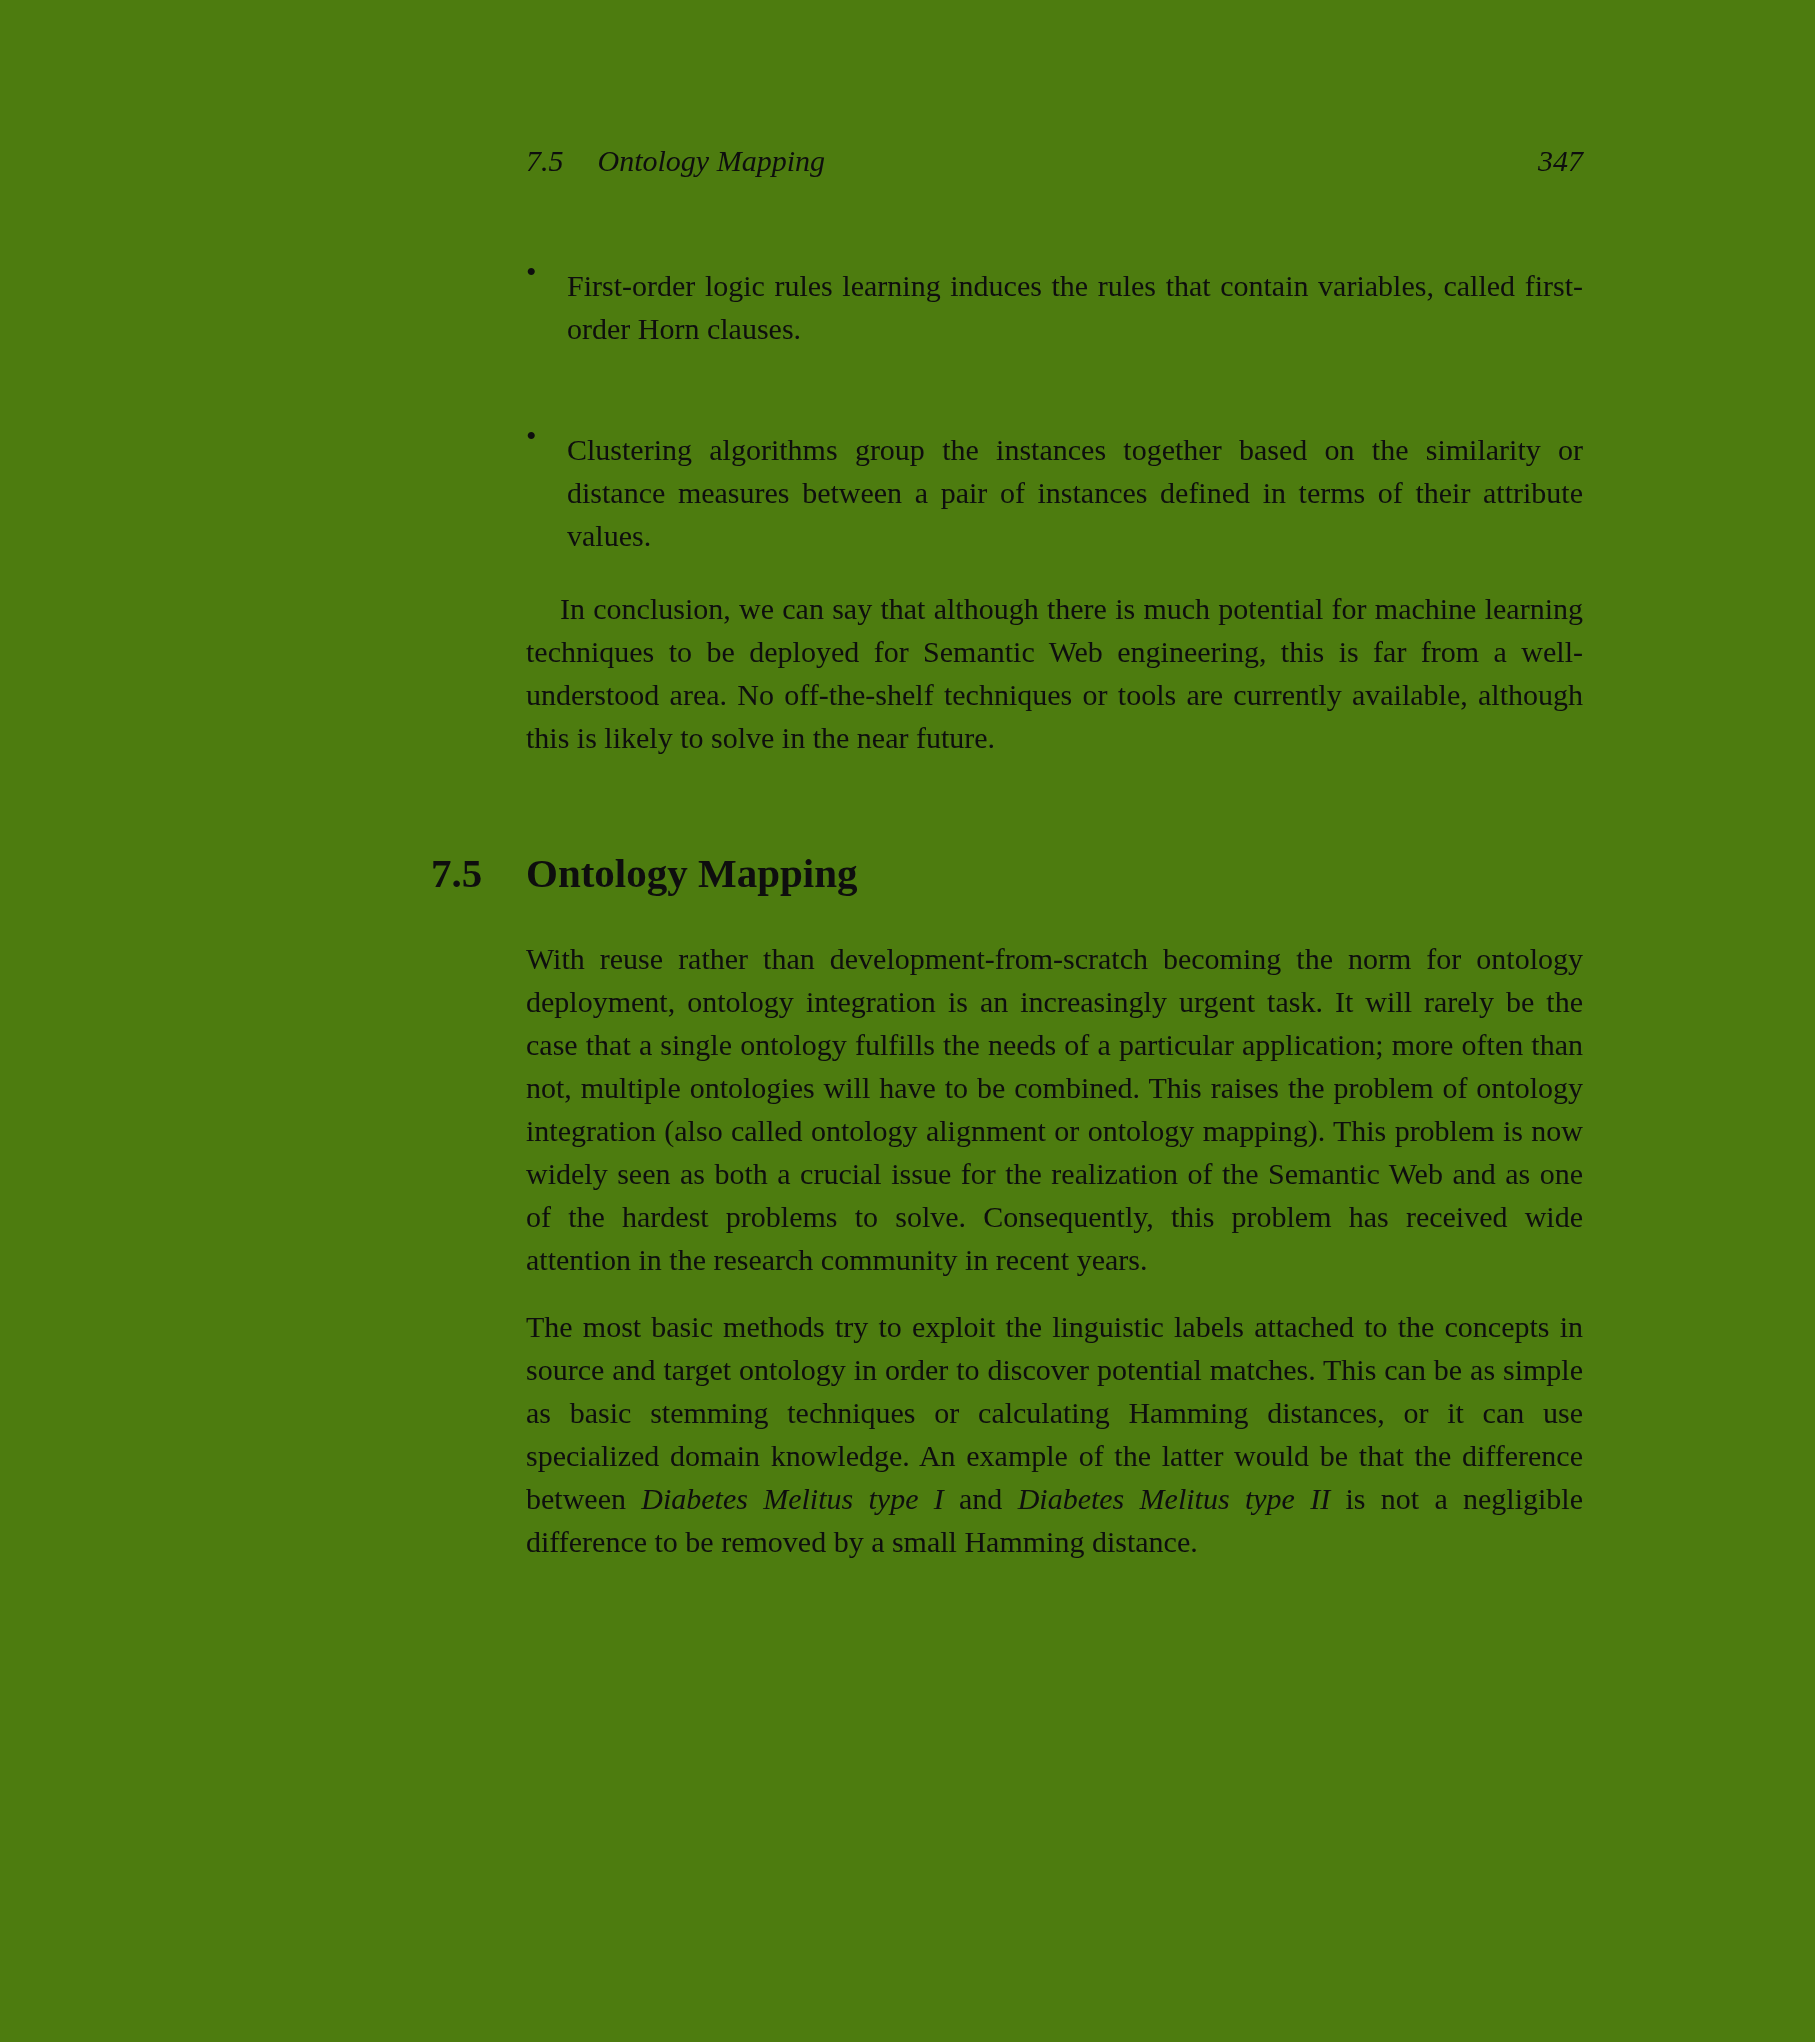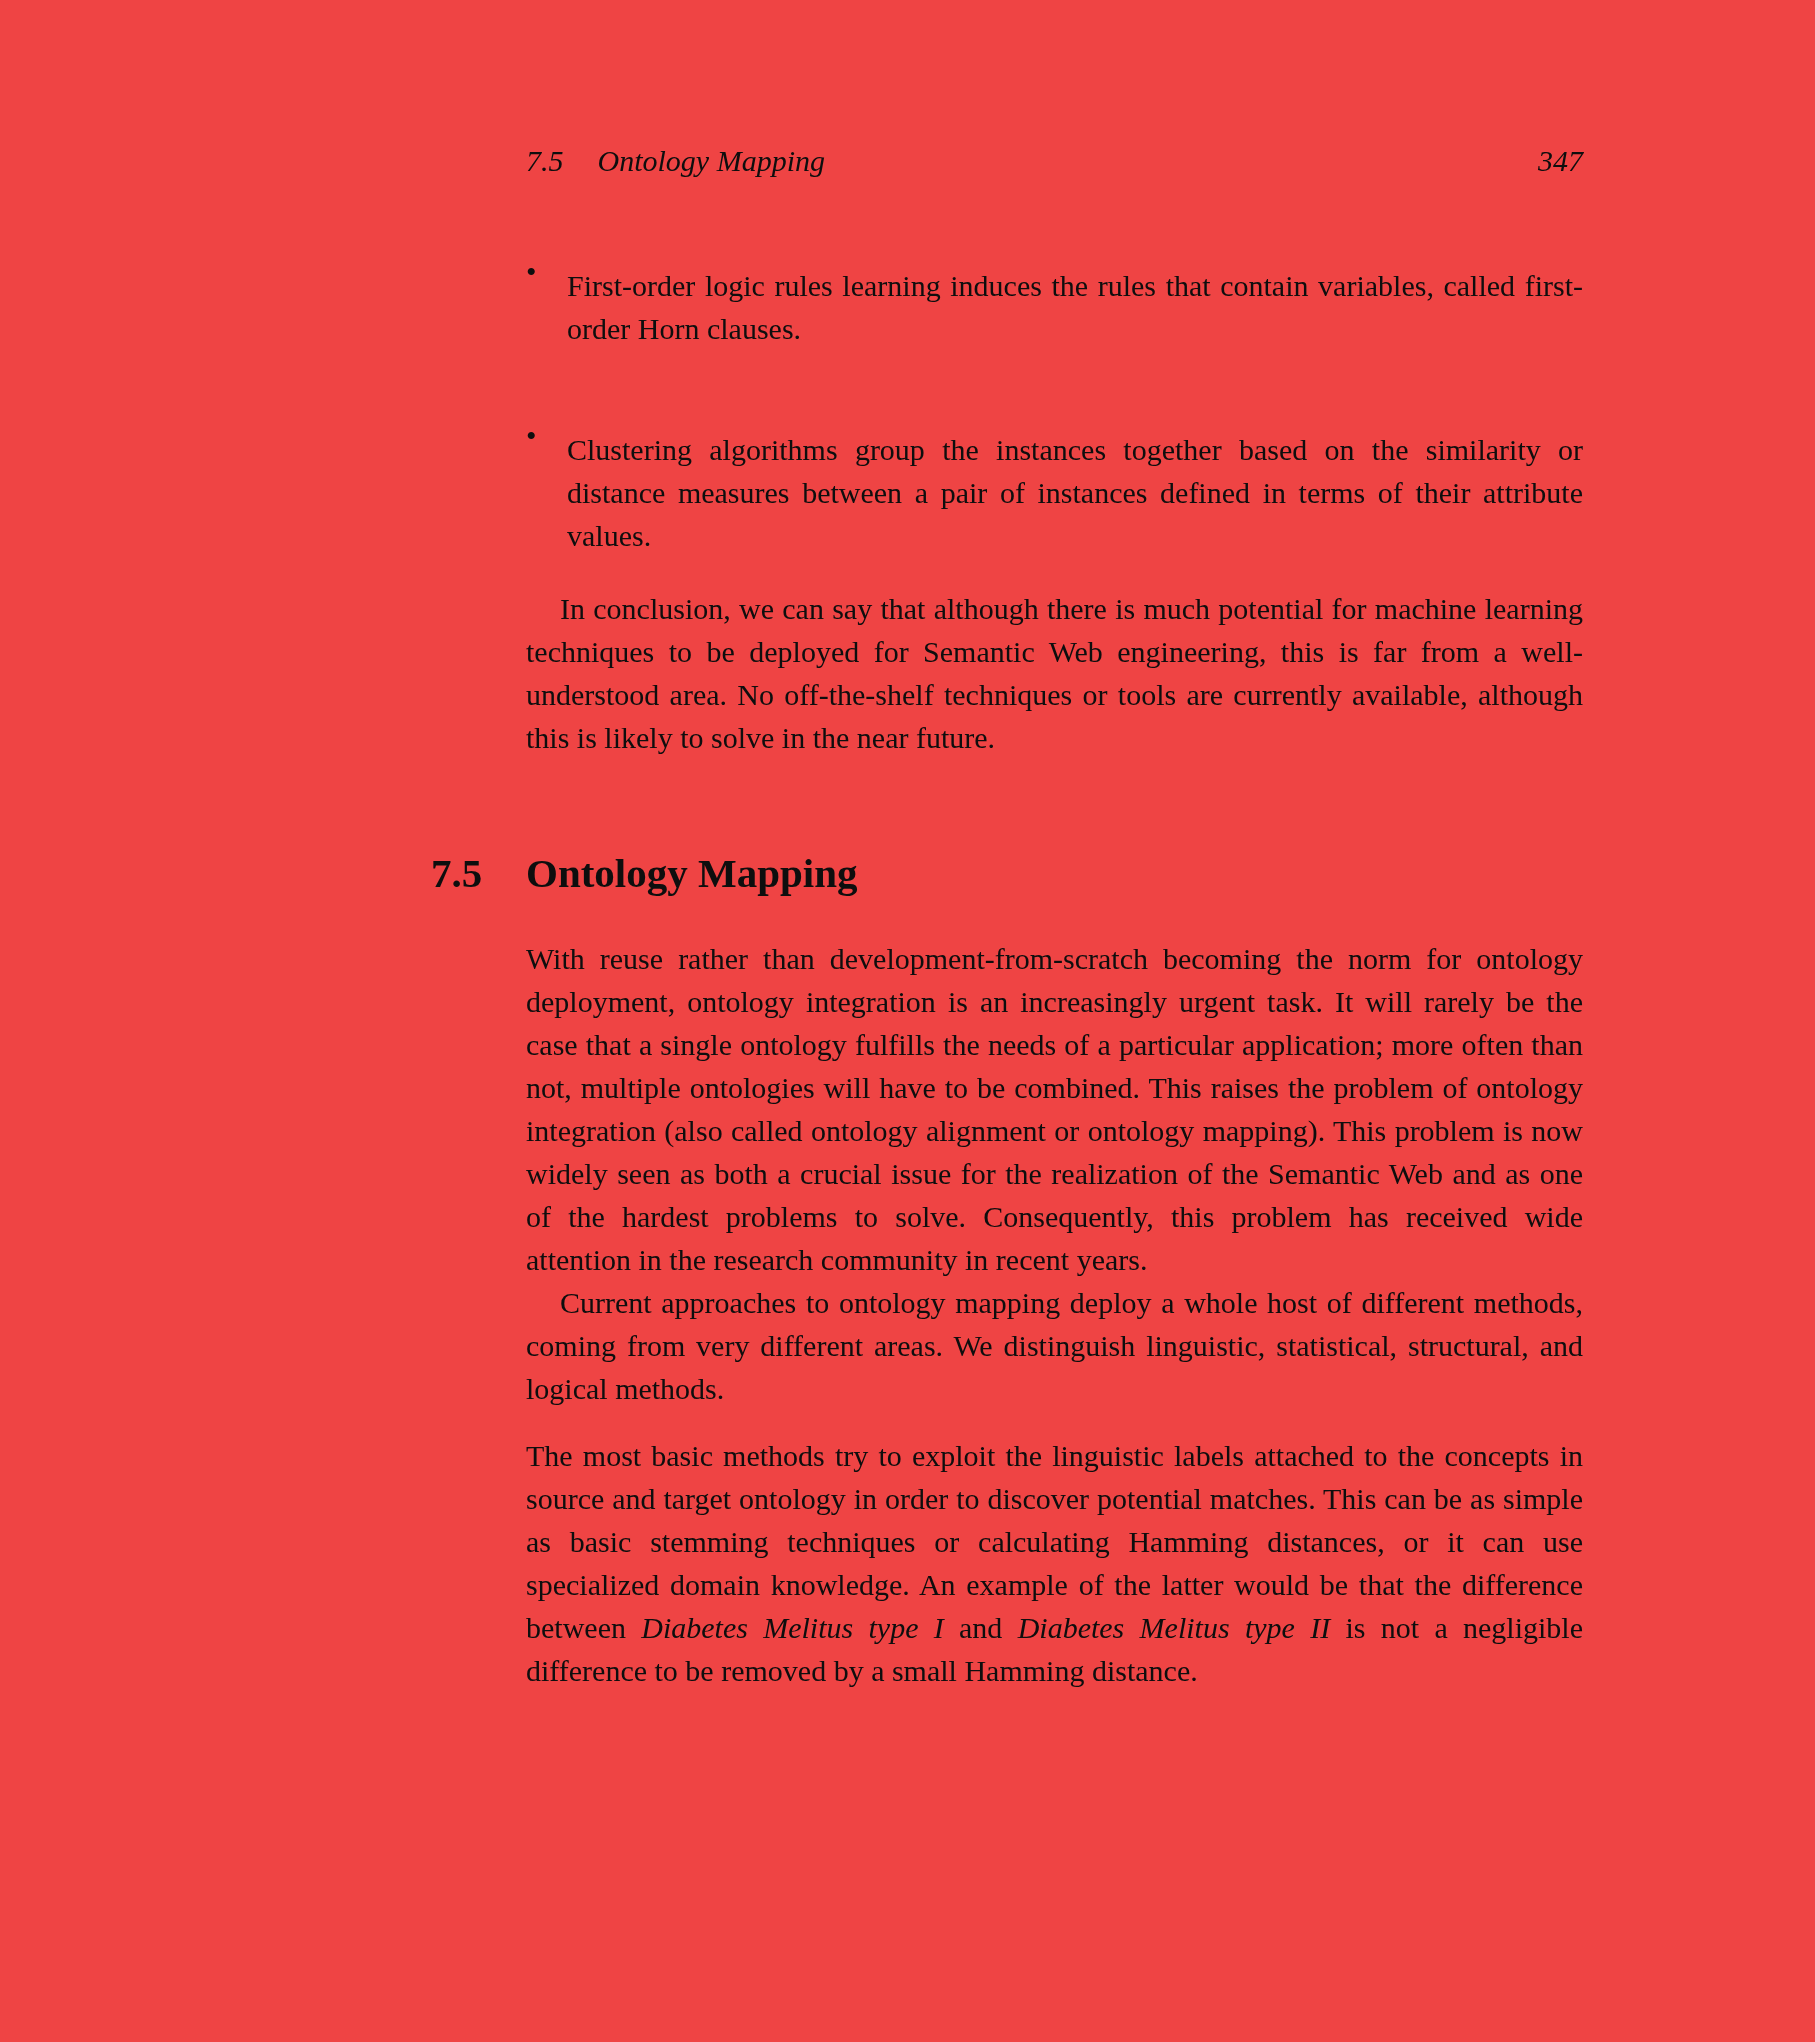--- a/index.html
+++ b/index.html
@@ -63,21 +63,21 @@
     font-weight: bold;
     text-align: left;
   }
   .h3-num { position: absolute; left: -115px; top: 0; }
   .para-after-h3 { margin-top: 24px; }
   .seg-italic { font-style: italic; margin-top: 44px; }
 </style>
 </head>
 <body>
 
-<div class="page" style="background: #ef4444; color: rgb(14, 14, 14); font-family: Liberation Serif, serif;">
+<div class="page" style="background: #4d7c0f; color: rgb(14, 14, 14); font-family: Liberation Serif, serif;">
   <div class="column">
 
     <div class="running-header">
       <span class="rh-left">
         <span>7.5</span><span class="rh-title">Ontology Mapping</span>
       </span>
       <span class="rh-page">347</span>
     </div>
 
     <ul class="bullets">
@@ -93,20 +93,19 @@
 
     <p class="para indent conclusion-para">In conclusion, we can say that although there is much potential for machine learning techniques to be deployed for Semantic Web engineering, this is far from a well-understood area. No off-the-shelf techniques or tools are currently available, although this is likely to solve in the near future.</p>
 
     <h2 class="section-heading">
       <span class="h2-num">7.5</span>
       <span>Ontology Mapping</span>
     </h2>
 
     <p class="para para-after-h2">With reuse rather than development-from-scratch becoming the norm for ontology deployment, ontology integration is an increasingly urgent task. It will rarely be the case that a single ontology fulfills the needs of a particular application; more often than not, multiple ontologies will have to be combined. This raises the problem of ontology integration (also called ontology alignment or ontology mapping). This problem is now widely seen as both a crucial issue for the realization of the Semantic Web and as one of the hardest problems to solve. Consequently, this problem has received wide attention in the research community in recent years.</p>
 
-    <p class="para indent">Current approaches to ontology mapping deploy a whole host of different methods, coming from very different areas. We distinguish linguistic, statistical, structural, and logical methods.</p>
 
 
     <p class="para para-after-h3"><span>The most basic methods try to exploit the linguistic labels attached to the concepts in source and target ontology in order to discover potential matches. This can be as simple as basic stemming techniques or calculating Hamming distances, or it can use specialized domain knowledge. An example of the latter would be that the difference between </span><span class="seg-italic">Diabetes Melitus type I</span><span> and </span><span class="seg-italic">Diabetes Melitus type II</span><span> is not a negligible difference to be removed by a small Hamming distance.</span></p>
 
   </div>
 </div>
 
 
 </body></html>

